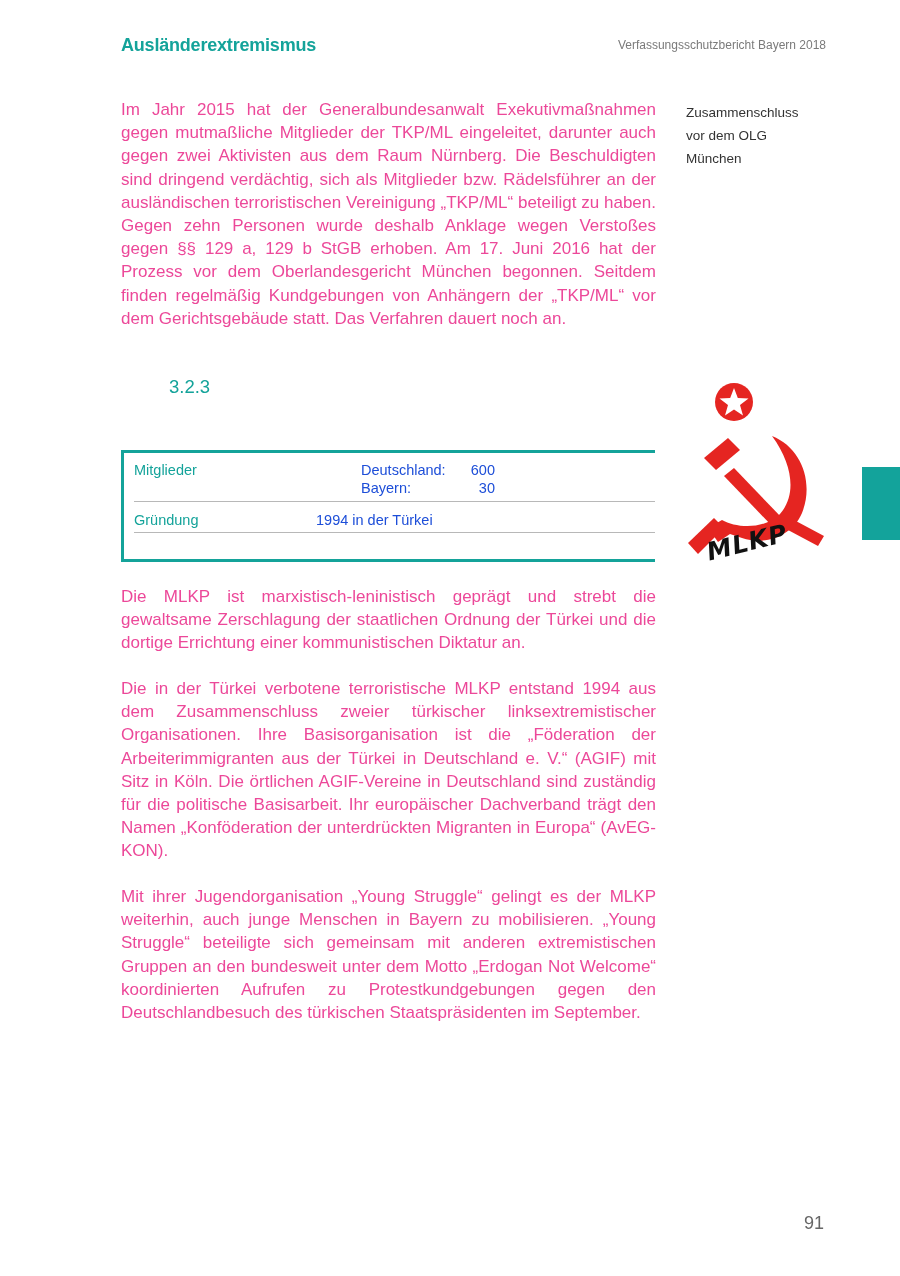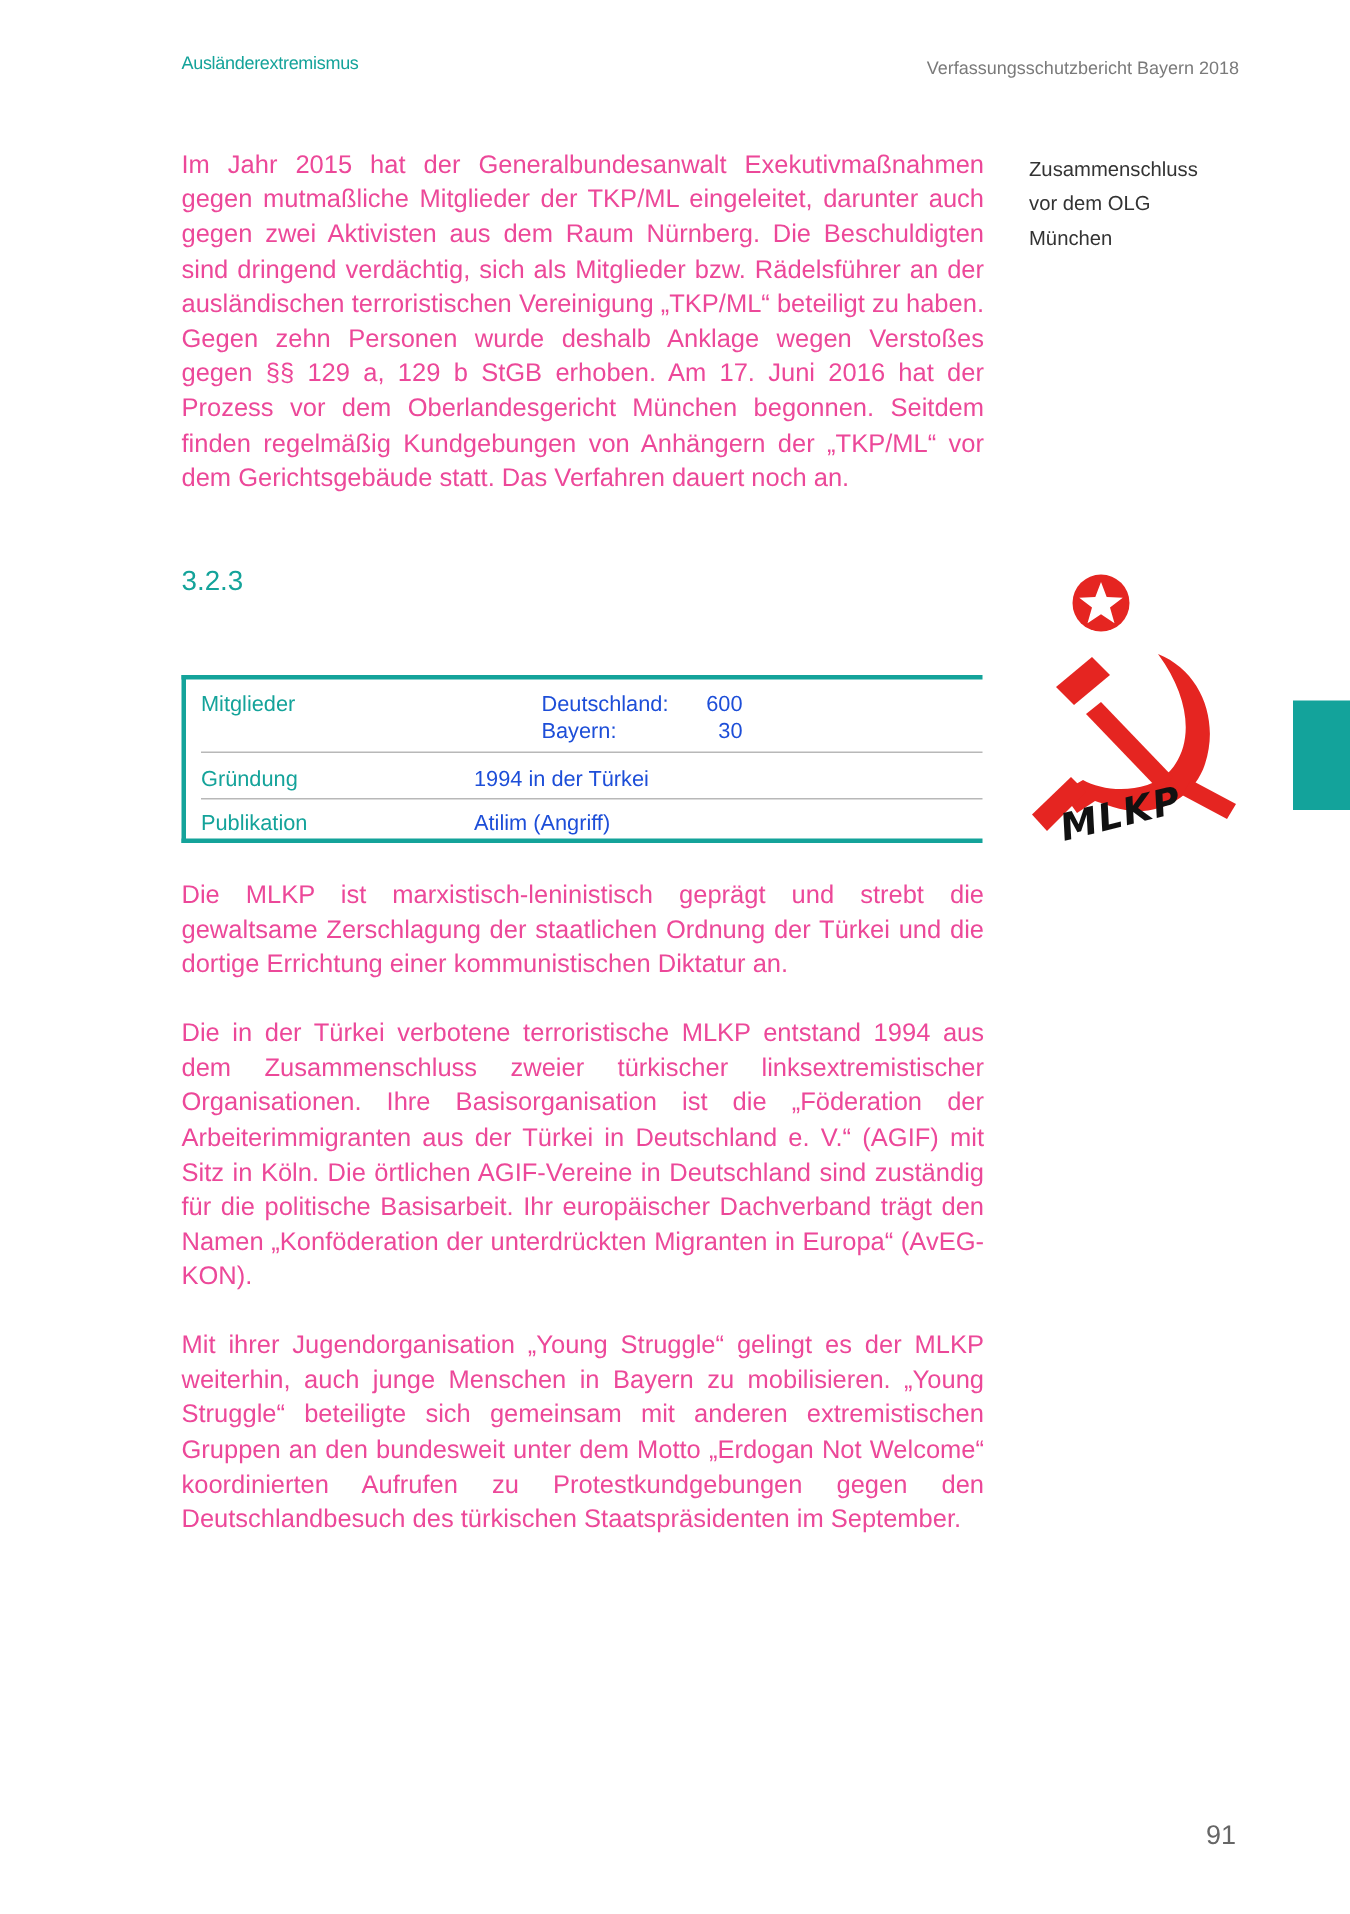--- a/index.html
+++ b/index.html
@@ -3,42 +3,42 @@
 <meta charset="utf-8">
 <style>
   html, body { margin: 0; padding: 0; }
   body {
     width: 900px; height: 1276px; position: relative; overflow: hidden;
     background: #ffffff; color: #1a1a1a;
     font-family: "Liberation Sans", "DejaVu Sans", sans-serif;
   }
   .header-left {
     position: absolute; left: 121px; top: 35px;
-    font-size: 12px; font-weight: normal; color: #14a39a; letter-spacing: -0.2px;
+    font-size: 18px; font-weight: bold; color: #14a39a; letter-spacing: -0.2px;
   }
   .header-right {
     position: absolute; right: 74px; top: 38px;
     font-size: 12px; color: #7a7a7a;
   }
   .main-col { position: absolute; left: 121px; width: 535px; }
   .para {
     margin: 0; font-size: 17px; line-height: 23.2px; color: #ec4899;
     text-align: justify; hyphens: manual;
   }
   .p1 { top: 98px; }
   .margin-note {
     position: absolute; left: 686px; top: 101px; width: 120px;
     font-size: 13.5px; line-height: 23px; color: #333;
   }
   .section-heading {
     position: absolute; left: 121px; top: 375px; width: 540px;
     color: #14a39a; font-size: 18.5px; line-height: 23px;
     display: flex;
   }
-  .section-num { width: 62px; flex: none; }
+  .section-num { width: 62px; flex: none; margin-left: 48px; }
   .fact-box {
     position: absolute; left: 121px; top: 450px; width: 534px; height: 112px;
     border-top: 3px solid #14a39a; border-bottom: 3px solid #14a39a;
     border-left: 3px solid #14a39a; box-sizing: border-box;
   }
   .fact-row {
     position: absolute; left: 10px; right: 0;
     display: flex; font-size: 14.5px; line-height: 18px;
   }
   .fact-row .label { width: 182px; color: #14a39a; flex: none; }
@@ -86,24 +86,20 @@
       <span>Bayern:</span>
       <span class="num">30</span>
     </div>
   </div>
   <div class="row-div" style="top:48px;"></div>
   <div class="fact-row" style="top:58px;">
     <span class="label">Gründung</span>
     <span class="value">1994 in der Türkei</span>
   </div>
   <div class="row-div" style="top:79px;"></div>
-  <div class="fact-row" style="top:87px;">
-    <span class="label">Publikation</span>
-    <span class="value">Atilim (Angriff)</span>
-  </div>
 </div>
 
 <div class="logo">
   <svg width="145" height="195" viewBox="0 0 145 195">
 
     <circle cx="50" cy="24" r="19" fill="#e52521"></circle>
     <polygon fill="#ffffff" points="50,10 53.8,20 64.5,20.5 56,27 59,37.5 50,31.5 41,37.5 44,27 35.5,20.5 46.2,20"></polygon>
 
     <path fill="#e52521" d="M88,58 C118,70 130,105 118,135 C108,158 82,168 58,160 L46,156 L34,164 L24,150 L38,142 C52,150 80,152 96,136 C112,118 110,88 88,58 Z"></path>
 

